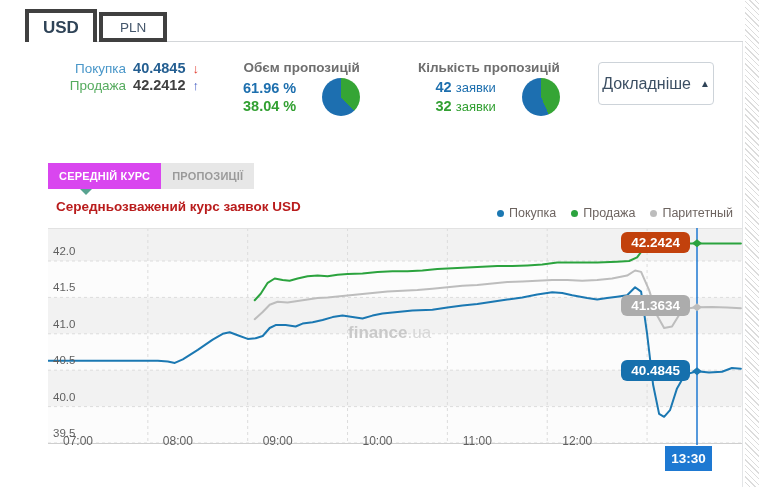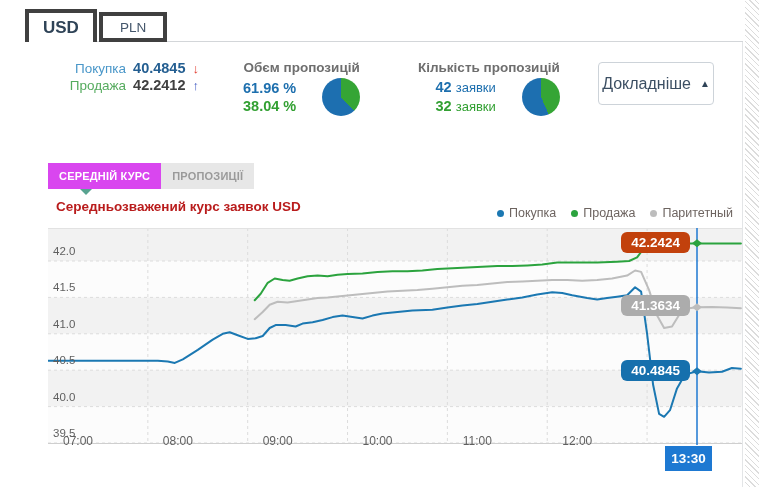--- a/index.html
+++ b/index.html
@@ -186,17 +186,18 @@
       <span class="ylabel" style="left: 5px; top: 17px;">42.0</span>
     </div>
   <div id="xlabels">
       <span class="xlabel" style="left: 30px;">07:00</span>
       <span class="xlabel" style="left: 129.846px;">08:00</span>
       <span class="xlabel" style="left: 229.692px;">09:00</span>
       <span class="xlabel" style="left: 329.538px;">10:00</span>
       <span class="xlabel" style="left: 429.385px;">11:00</span>
       <span class="xlabel" style="left: 529.231px;">12:00</span>
     </div>
+  <div class="watermark"><span>finance</span><span class="ua">.ua</span></div>
   <div class="vlabel sell">42.2424</div>
   <div class="vlabel parity">41.3634</div>
   <div class="vlabel buy">40.4845</div>
   <div class="time-label">13:30</div>
 </div>
 
 </body></html>

